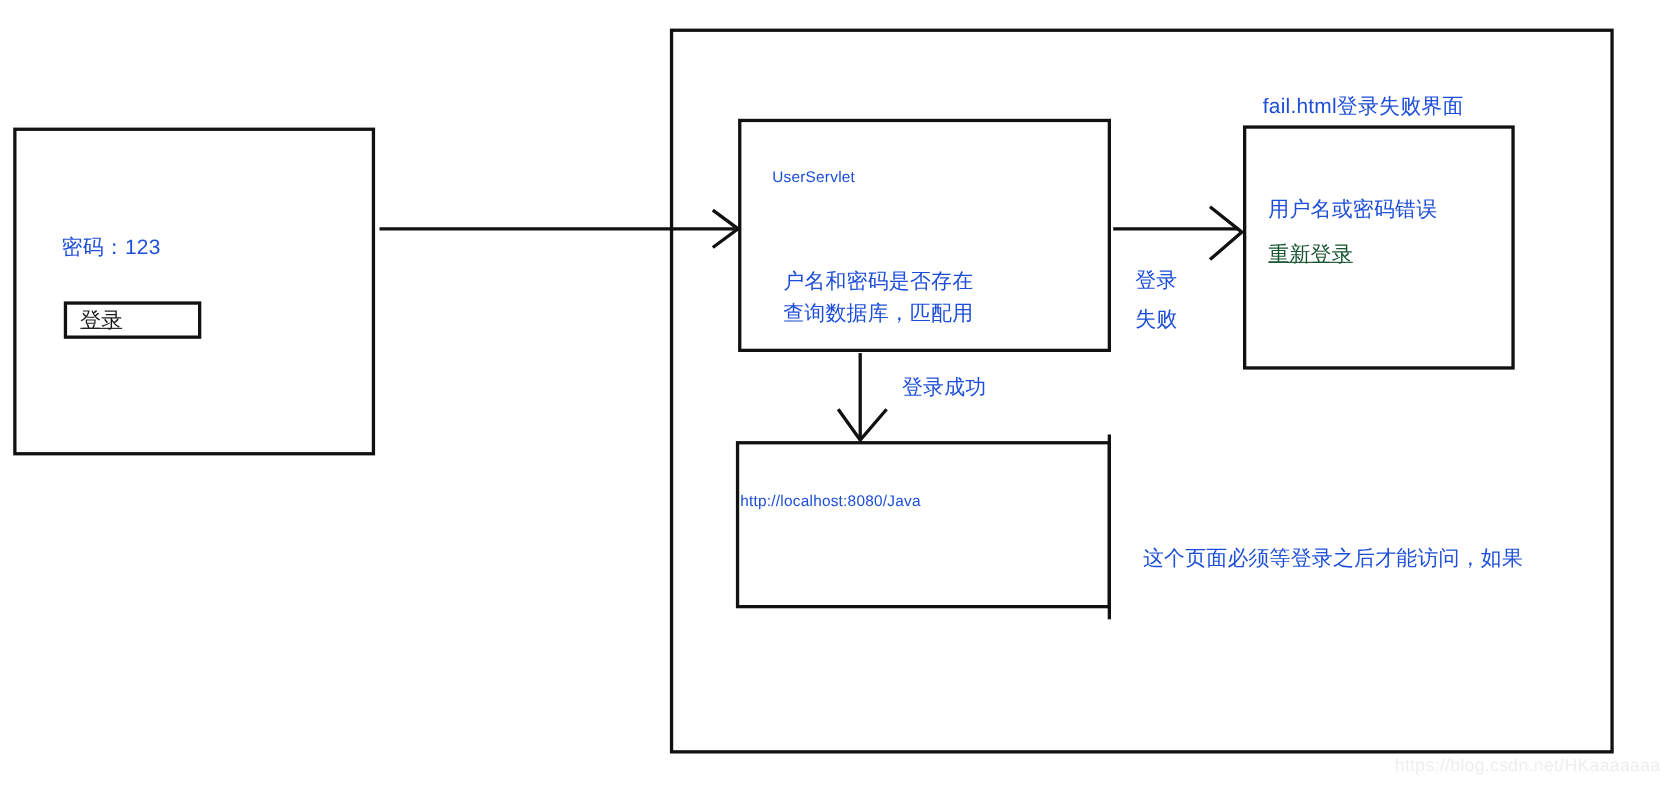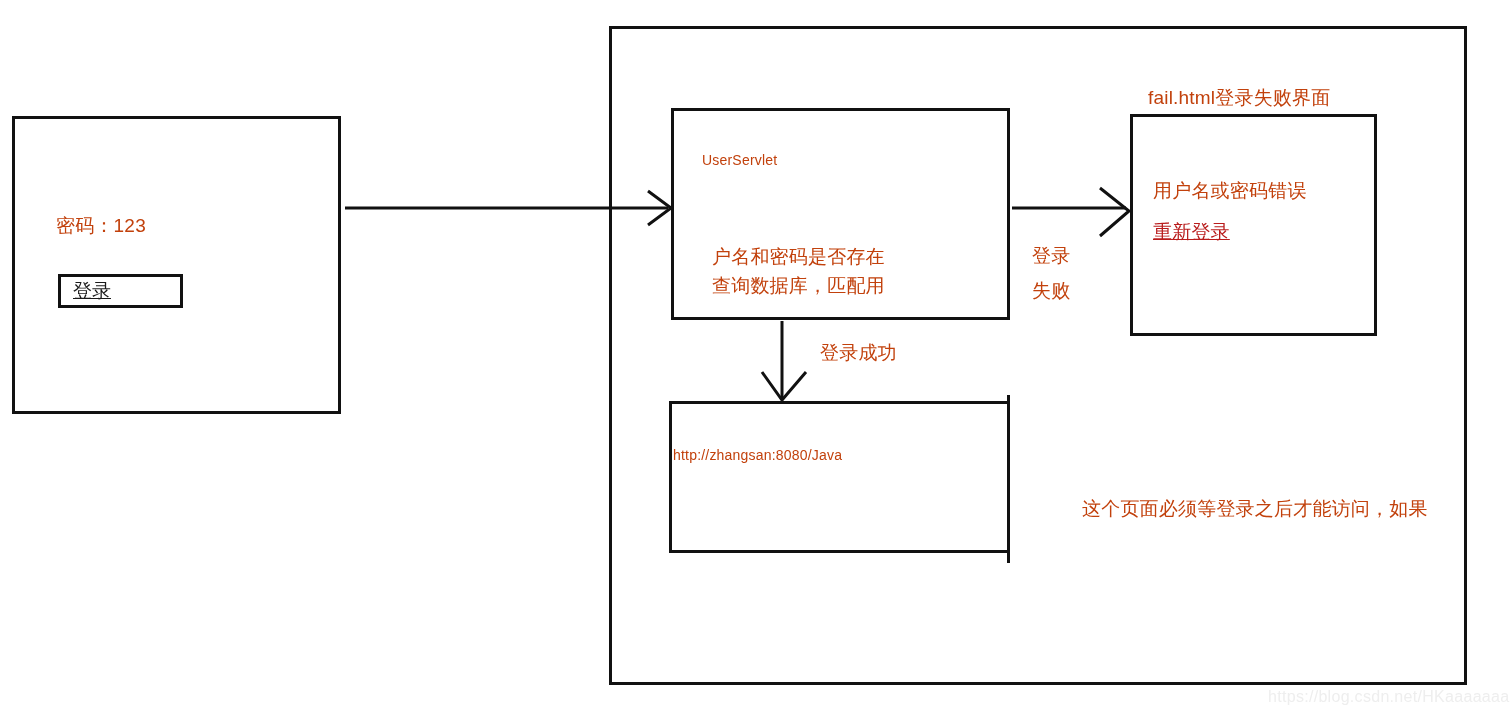--- a/index.html
+++ b/index.html
@@ -30,21 +30,21 @@
     box-sizing: border-box;
     background: #ffffff;
     border: 3px solid #111111;
   }
 
   
   .txt {
     position: absolute;
     white-space: pre;
     line-height: 1.45;
-    color: #c2410c;
+    color: #1d4ed8;
     letter-spacing: 0.2px;
   }
   .txt.cn { font-size: 19px; }
   .txt.lat { font-size: 14px; }
   .underline { text-decoration: underline; text-decoration-thickness: 1px; }
 
   .login-btn {
     position: absolute;
     box-sizing: border-box;
     border: 3px solid #111111;
@@ -113,31 +113,31 @@
   <div class="txt cn" style="left:712px; top:228px;margin-top:44px;">查询数据库，匹配用</div>
 
   <div class="txt cn" style="left:712px; top:243px;">户名和密码是否存在</div>
 
   <div class="txt cn" style="left:1148px; top:84px;">fail.html登录失败界面</div>
 
   <div class="box" style="left:1130px; top:114px; width:247px; height:222px;"></div>
 
   <div class="txt cn" style="left:1153px; top:177px;">用户名或密码错误</div>
 
-  <a class="txt cn underline" href="#" style="left:1153px; top:218px; color:#b91c1c;">重新登录</a>
+  <a class="txt cn underline" href="#" style="left:1153px; top:218px; color:#14532d;">重新登录</a>
 
   <div class="box" style="left:669px; top:401px; width:341px; height:152px;"></div>
 
   <div style="position:absolute; left:1007px; top:395px; width:3px; height:168px; background:#111111;"></div>
 
   <div class="url-clip" style="left:673px; top:445px; width:237px; height:30px;">
-    <span class="txt lat">http://zhangsan:8080/Java</span>
+    <span class="txt lat">http://localhost:8080/Java</span>
   </div>
 
-  <div class="txt cn" style="left:1082px; top:495px;">这个页面必须等登录之后才能访问，如果</div>
+  <div class="txt cn" style="left:1039px; top:495px;">这个页面必须等登录之后才能访问，如果</div>
 
 
   <div class="txt cn" style="left:1032px; top:242px;">登录</div>
 
   <div class="txt cn" style="left:1032px; top:277px;">失败</div>
 
   <div class="txt cn" style="left:792px; top:339px;margin-left:28px;">登录成功</div>
 
   <svg id="arrows" viewBox="0 0 1510 715" width="1510" height="715">
 

